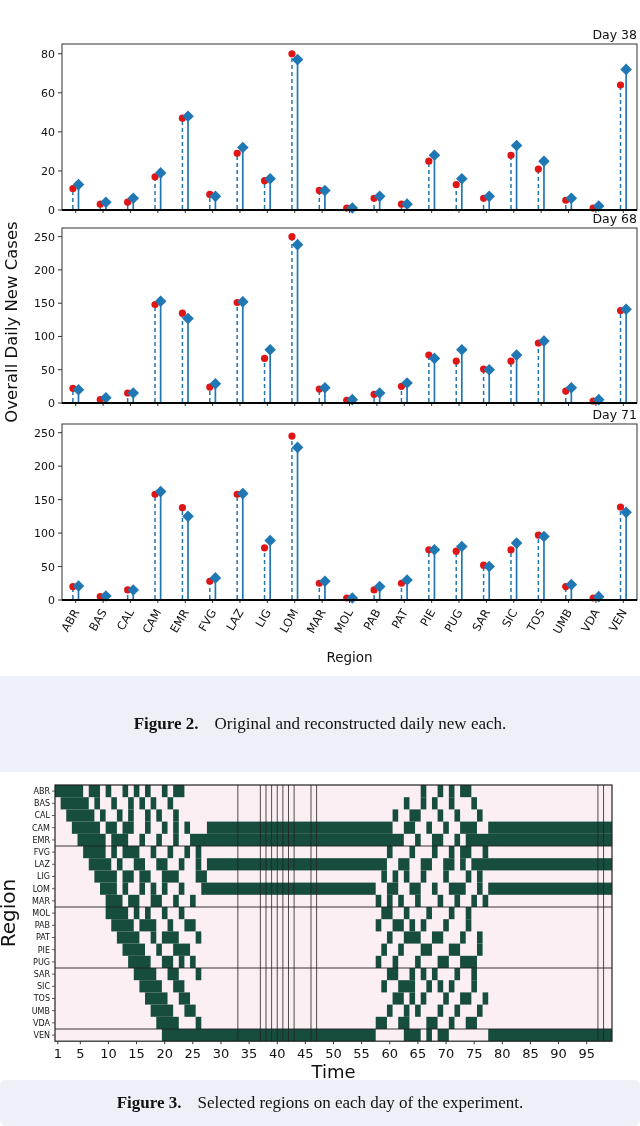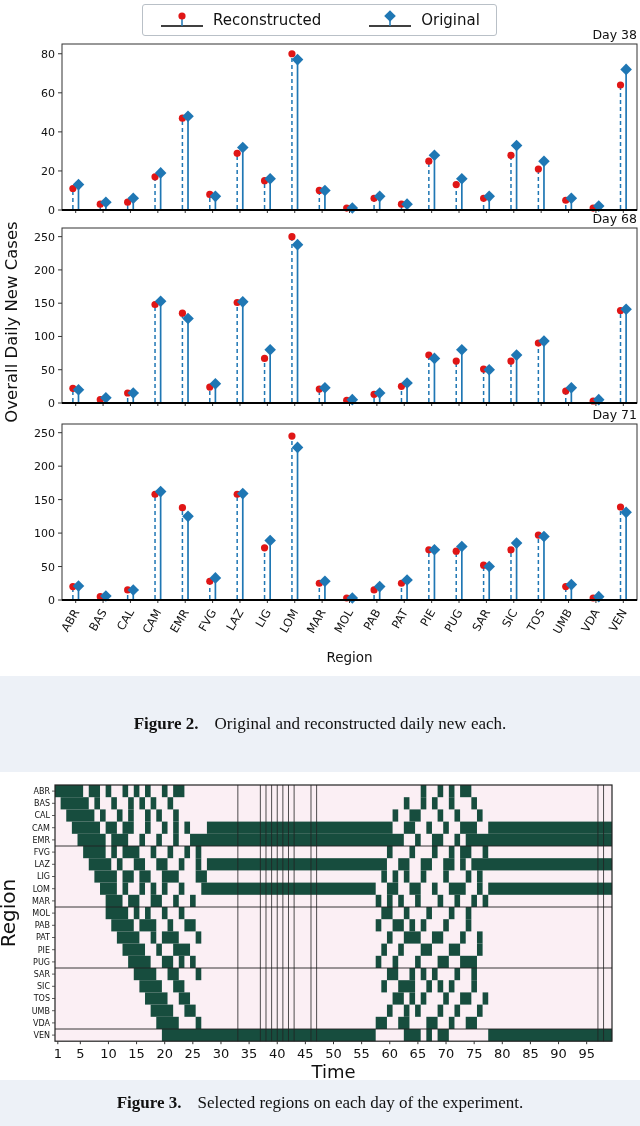--- a/index.html
+++ b/index.html
@@ -4,21 +4,21 @@
 <style>
   html,body{margin:0;padding:0;background:#ffffff;}
   body{width:640px;font-family:"Liberation Serif", serif;}
   .fig2-wrap{position:relative;width:640px;height:676px;background:#fff;}
   .legend{position:absolute;left:142px;top:4px;display:flex;gap:46px;align-items:center;
           background:#fff;border:1px solid #b9c0c7;border-radius:3px;padding:2px 16px;height:26px;}
   .legend-entry{display:flex;align-items:center;gap:8px;font-family:"DejaVu Sans", sans-serif;
           font-size:15px;color:#111;}
   .caption-strip{width:640px;background:#edf1f7;display:flex;align-items:center;justify-content:center;}
   .strip2{height:96px;}
-  .strip3{height:46px;}
+  .strip3{height:46px;border-radius:6px;}
   .caption{font-size:17px;color:#111;}
   .caption b{margin-right:16px;text-align:center;}
   .fig3-wrap{position:relative;width:640px;height:308px;background:#fff;}
   svg text{font-family:"DejaVu Sans", sans-serif;}
 </style>
 </head>
 <body>
 
 <div class="fig2-wrap">
   <svg id="fig2-svg" width="640" height="676">
@@ -403,38 +403,20 @@
       <text x="0" y="0" font-size="11.5" text-anchor="end" fill="#111" transform="translate(463.0238095238095,612) rotate(-60)">PUG</text>
       <text x="0" y="0" font-size="11.5" text-anchor="end" fill="#111" transform="translate(490.40476190476187,612) rotate(-60)">SAR</text>
       <text x="0" y="0" font-size="11.5" text-anchor="end" fill="#111" transform="translate(517.7857142857142,612) rotate(-60)">SIC</text>
       <text x="0" y="0" font-size="11.5" text-anchor="end" fill="#111" transform="translate(545.1666666666666,612) rotate(-60)">TOS</text>
       <text x="0" y="0" font-size="11.5" text-anchor="end" fill="#111" transform="translate(572.547619047619,612) rotate(-60)">UMB</text>
       <text x="0" y="0" font-size="11.5" text-anchor="end" fill="#111" transform="translate(599.9285714285714,612) rotate(-60)">VDA</text>
       <text x="0" y="0" font-size="11.5" text-anchor="end" fill="#111" transform="translate(627.3095238095237,612) rotate(-60)">VEN</text>
       <text x="17" y="322" font-size="16.5" text-anchor="middle" fill="#111" transform="rotate(-90 17 322)">Overall Daily New Cases</text>
       <text x="349.5" y="662" font-size="13.5" text-anchor="middle" fill="#111">Region</text>
     </svg>
-  <div class="legend">
-    <div class="legend-entry">
-      <svg class="lg" width="46" height="22">
-          <line x1="2" y1="17" x2="44" y2="17" stroke="#000" stroke-width="1.6"></line>
-          <line x1="23" y1="17" x2="23" y2="8" stroke="#1f77b4" stroke-width="1.5"></line>
-          <circle cx="23" cy="7" r="3.6" fill="#e01616"></circle>
-        </svg>
-      <span>Reconstructed</span>
-    </div>
-    <div class="legend-entry">
-      <svg class="lg" width="46" height="22">
-          <line x1="2" y1="17" x2="44" y2="17" stroke="#000" stroke-width="1.6"></line>
-          <line x1="23" y1="17" x2="23" y2="8" stroke="#1f77b4" stroke-width="1.5"></line>
-          <rect x="-4.1" y="-4.1" width="8.2" height="8.2" fill="#1f77b4" transform="translate(23,7) rotate(45)"></rect>
-        </svg>
-      <span>Original</span>
-    </div>
-  </div>
 </div>
 
 <div class="caption-strip strip2">
   <div class="caption">
     <b>Figure 2.</b><span>Original and reconstructed daily new each.</span>
   </div>
 </div>
 
 <div class="fig3-wrap">
   <svg id="fig3-svg" width="640" height="308">

